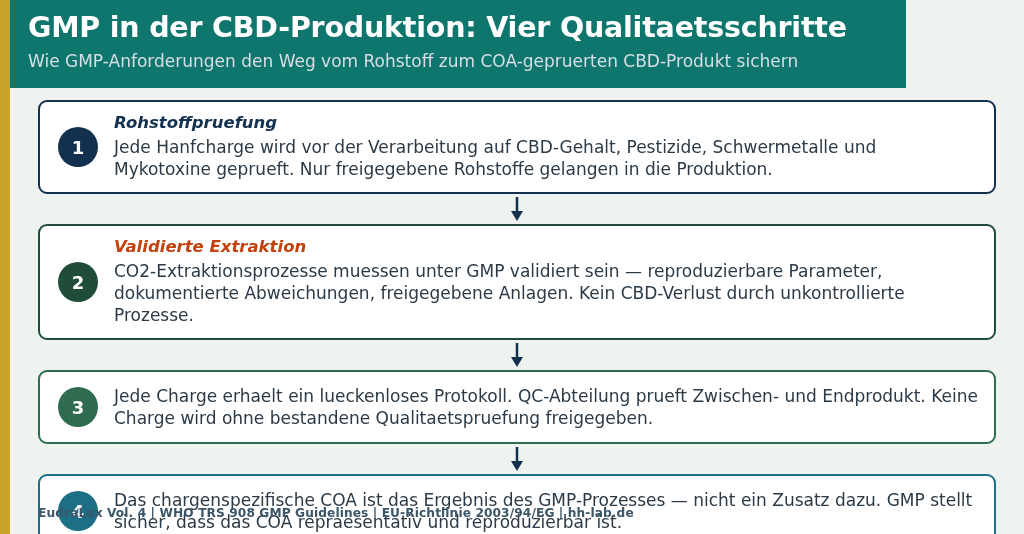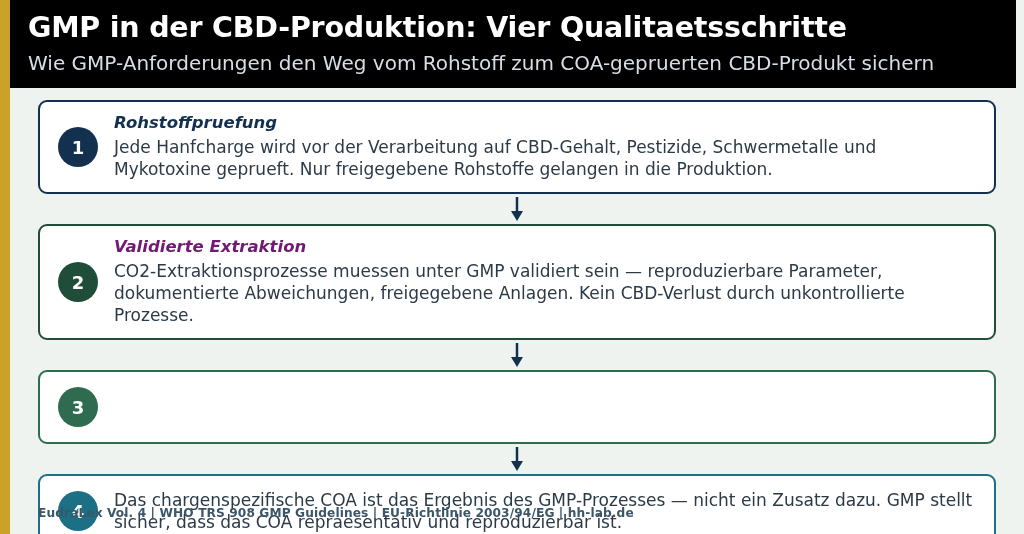--- a/index.html
+++ b/index.html
@@ -26,37 +26,37 @@
     left: 0;
     top: 0;
     width: 10px;
     height: 534px;
     background: #c9a227;
   }
   .header {
     position: absolute;
     left: 10px;
     top: 0;
-    width: 1006px;
+    width: 896px;
     height: 88px;
-    background: #000000;
+    background: #0f766e;
     box-sizing: border-box;
     padding: 12px 8px 0 18px;
   }
   .header h1 {
     margin: 0;
     font-size: 28.5px;
     font-weight: bold;
     color: #ffffff;
     letter-spacing: -0.2px;
     line-height: 1.15;
   }
   .header .sub {
     margin-top: 6px;
-    font-size: 20px;
+    font-size: 17px;
     color: #d6dee6;
     line-height: 1.2;
   }
   .content {
     position: absolute;
     left: 10px;
     top: 88px;
     width: 1014px;
     height: 446px;
     box-sizing: border-box;
@@ -107,21 +107,21 @@
     justify-content: center;
   }
   .arrow svg { display: block; }
 
   .step-1 { border: 2px solid #13314f; }
   .step-1 .badge { background: #13314f; }
   .step-1 .title { color: #13314f; }
 
   .step-2 { border: 2px solid #1f4d3a; }
   .step-2 .badge { background: #1f4d3a; }
-  .step-2 .title { color: #701a75; }
+  .step-2 .title { color: #c2410c; }
 
   .step-3 { border: 2px solid #2f6b4f; }
   .step-3 .badge { background: #2f6b4f; }
   .step-3 .title { color: #2f6b4f; }
 
   .step-4 { border: 2px solid #1d6f86; }
   .step-4 .badge { background: #1d6f86; }
   .step-4 .title { color: #1d6f86; }
 
   .footer {
@@ -169,20 +169,21 @@
 
     <div class="arrow">
       <svg width="18" height="26" viewBox="0 0 18 26" aria-hidden="true">
         <line x1="9" y1="1" x2="9" y2="17" stroke="#13314f" stroke-width="2.5"></line>
         <polygon points="9,25 3,15 15,15" fill="#13314f"></polygon>
       </svg>
     </div>
 
     <div class="step step-3">
       <div class="badge">3</div>
+      <div class="desc">Jede Charge erhaelt ein lueckenloses Protokoll. QC-Abteilung prueft Zwischen- und Endprodukt. Keine Charge wird ohne bestandene Qualitaetspruefung freigegeben.</div>
     </div>
 
     <div class="arrow">
       <svg width="18" height="26" viewBox="0 0 18 26" aria-hidden="true">
         <line x1="9" y1="1" x2="9" y2="17" stroke="#13314f" stroke-width="2.5"></line>
         <polygon points="9,25 3,15 15,15" fill="#13314f"></polygon>
       </svg>
     </div>
 
     <div class="step step-4">

